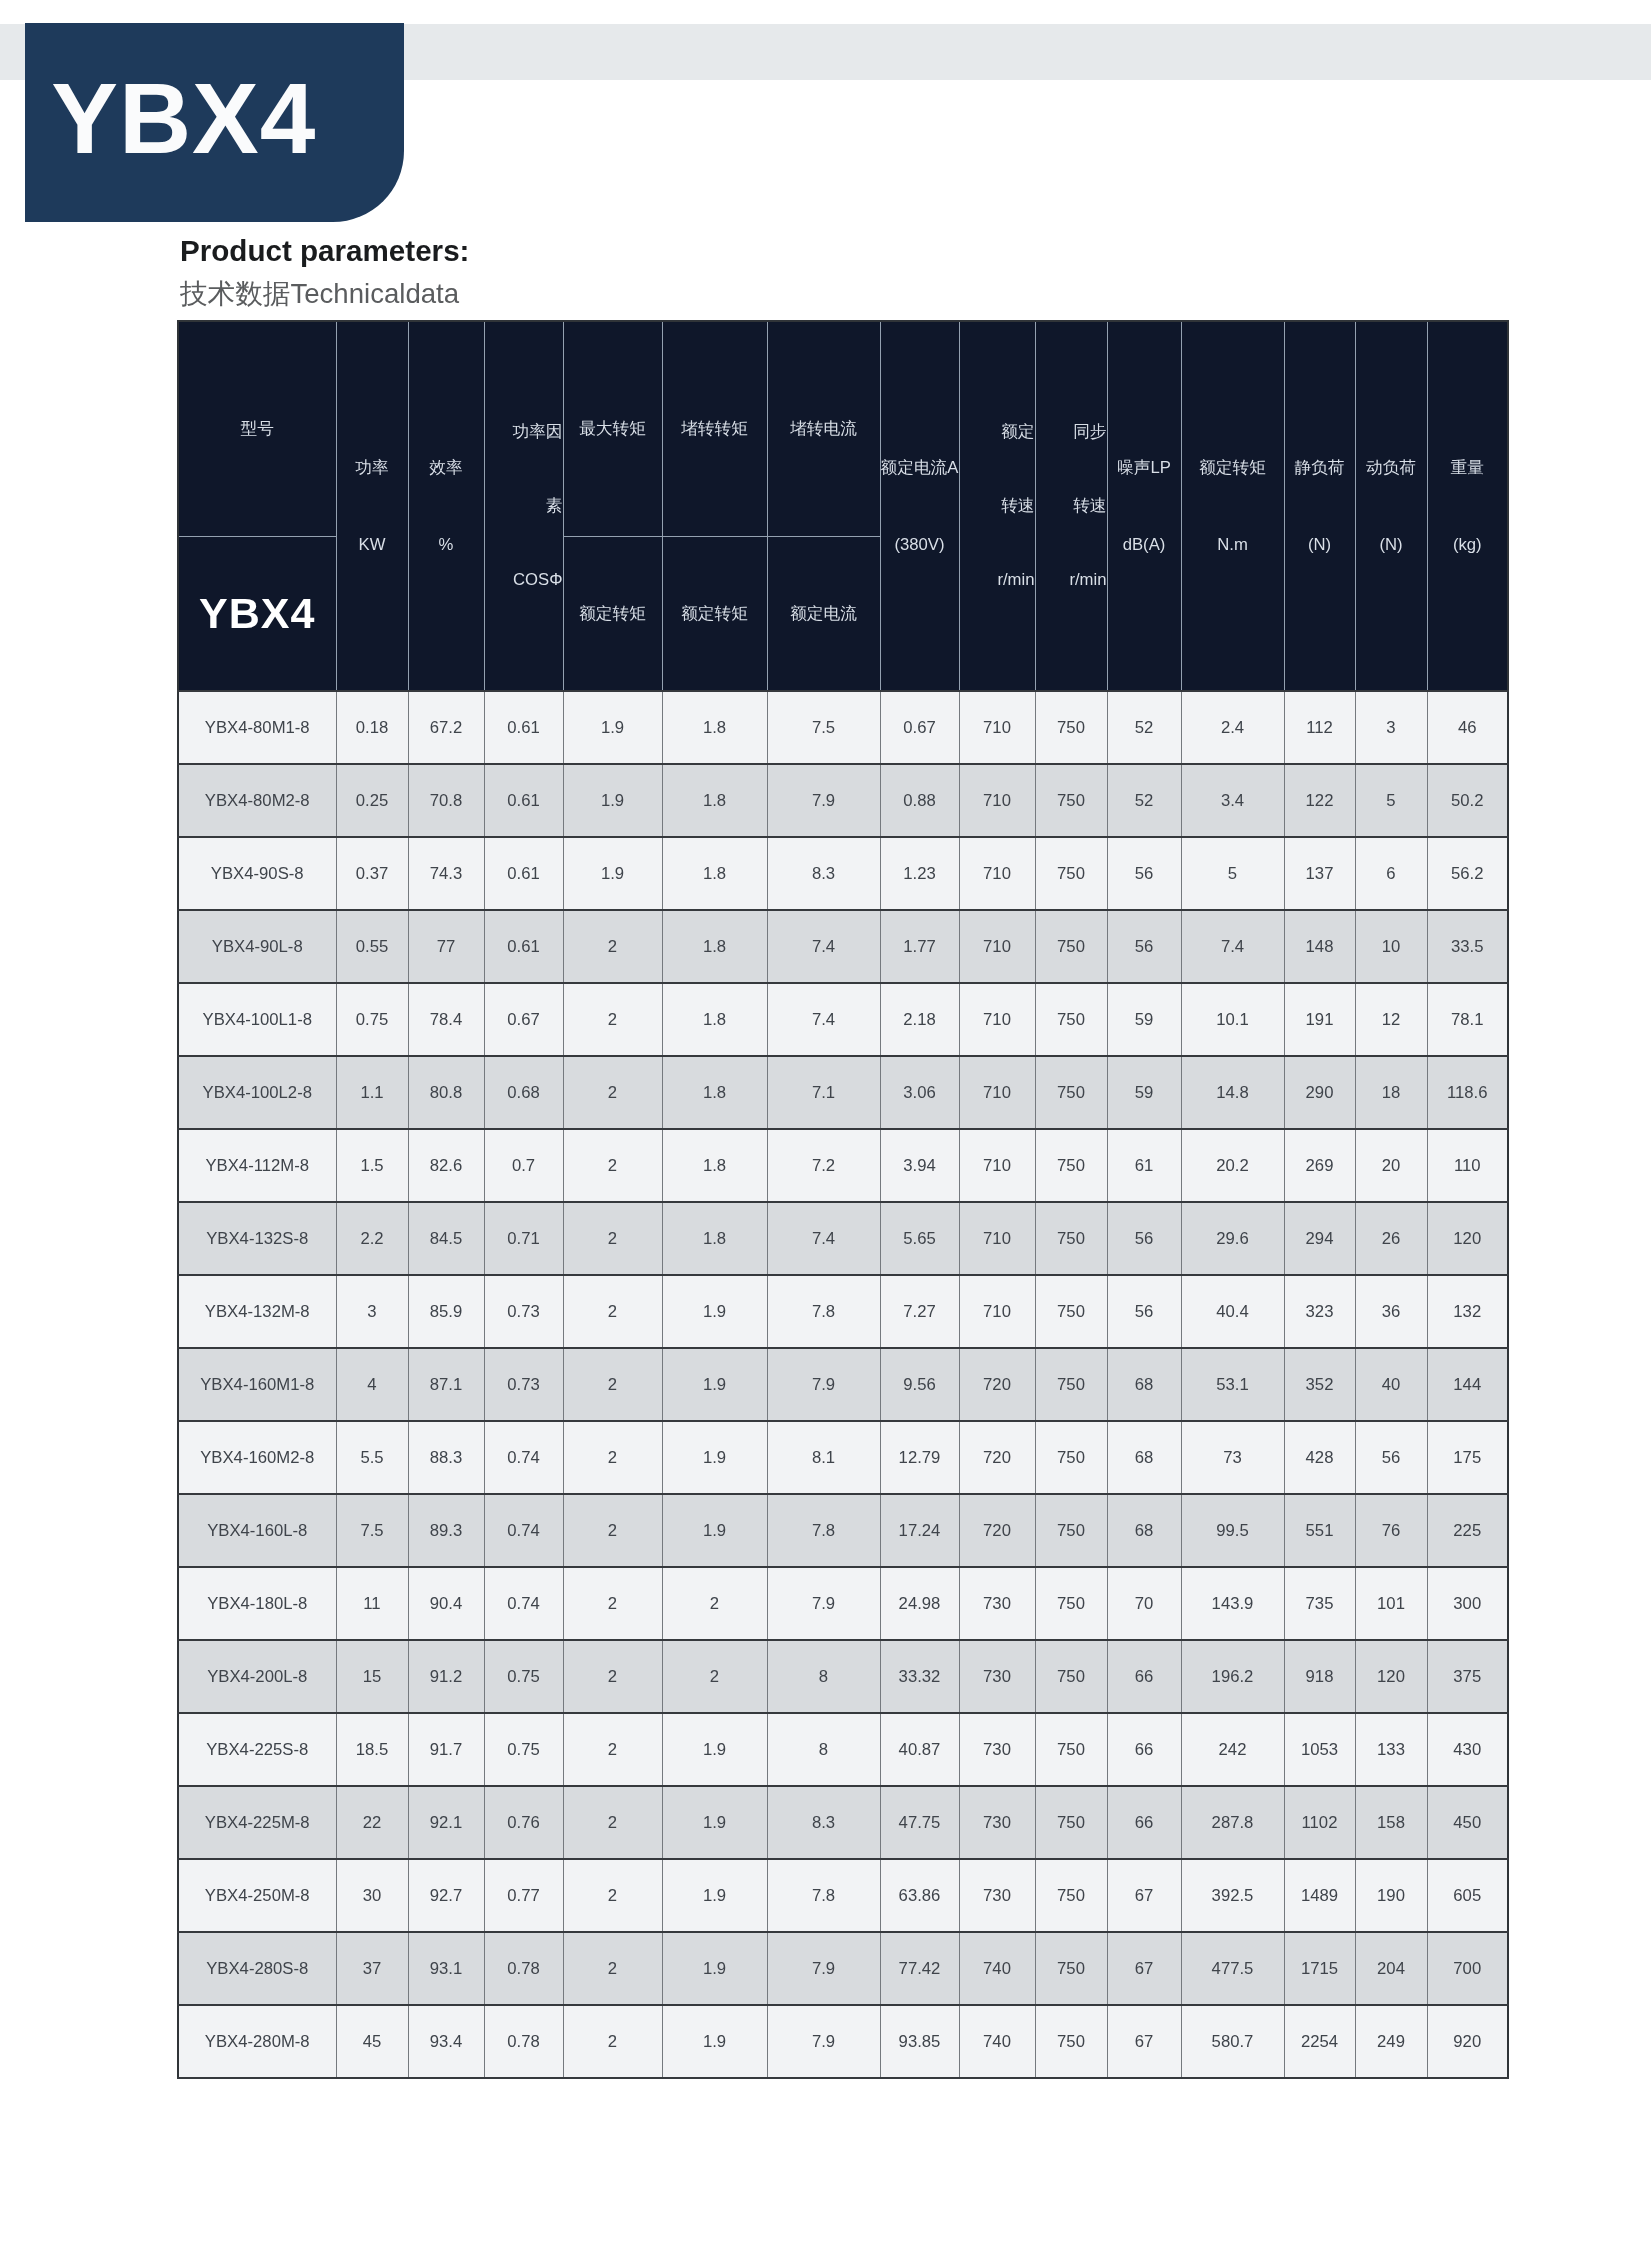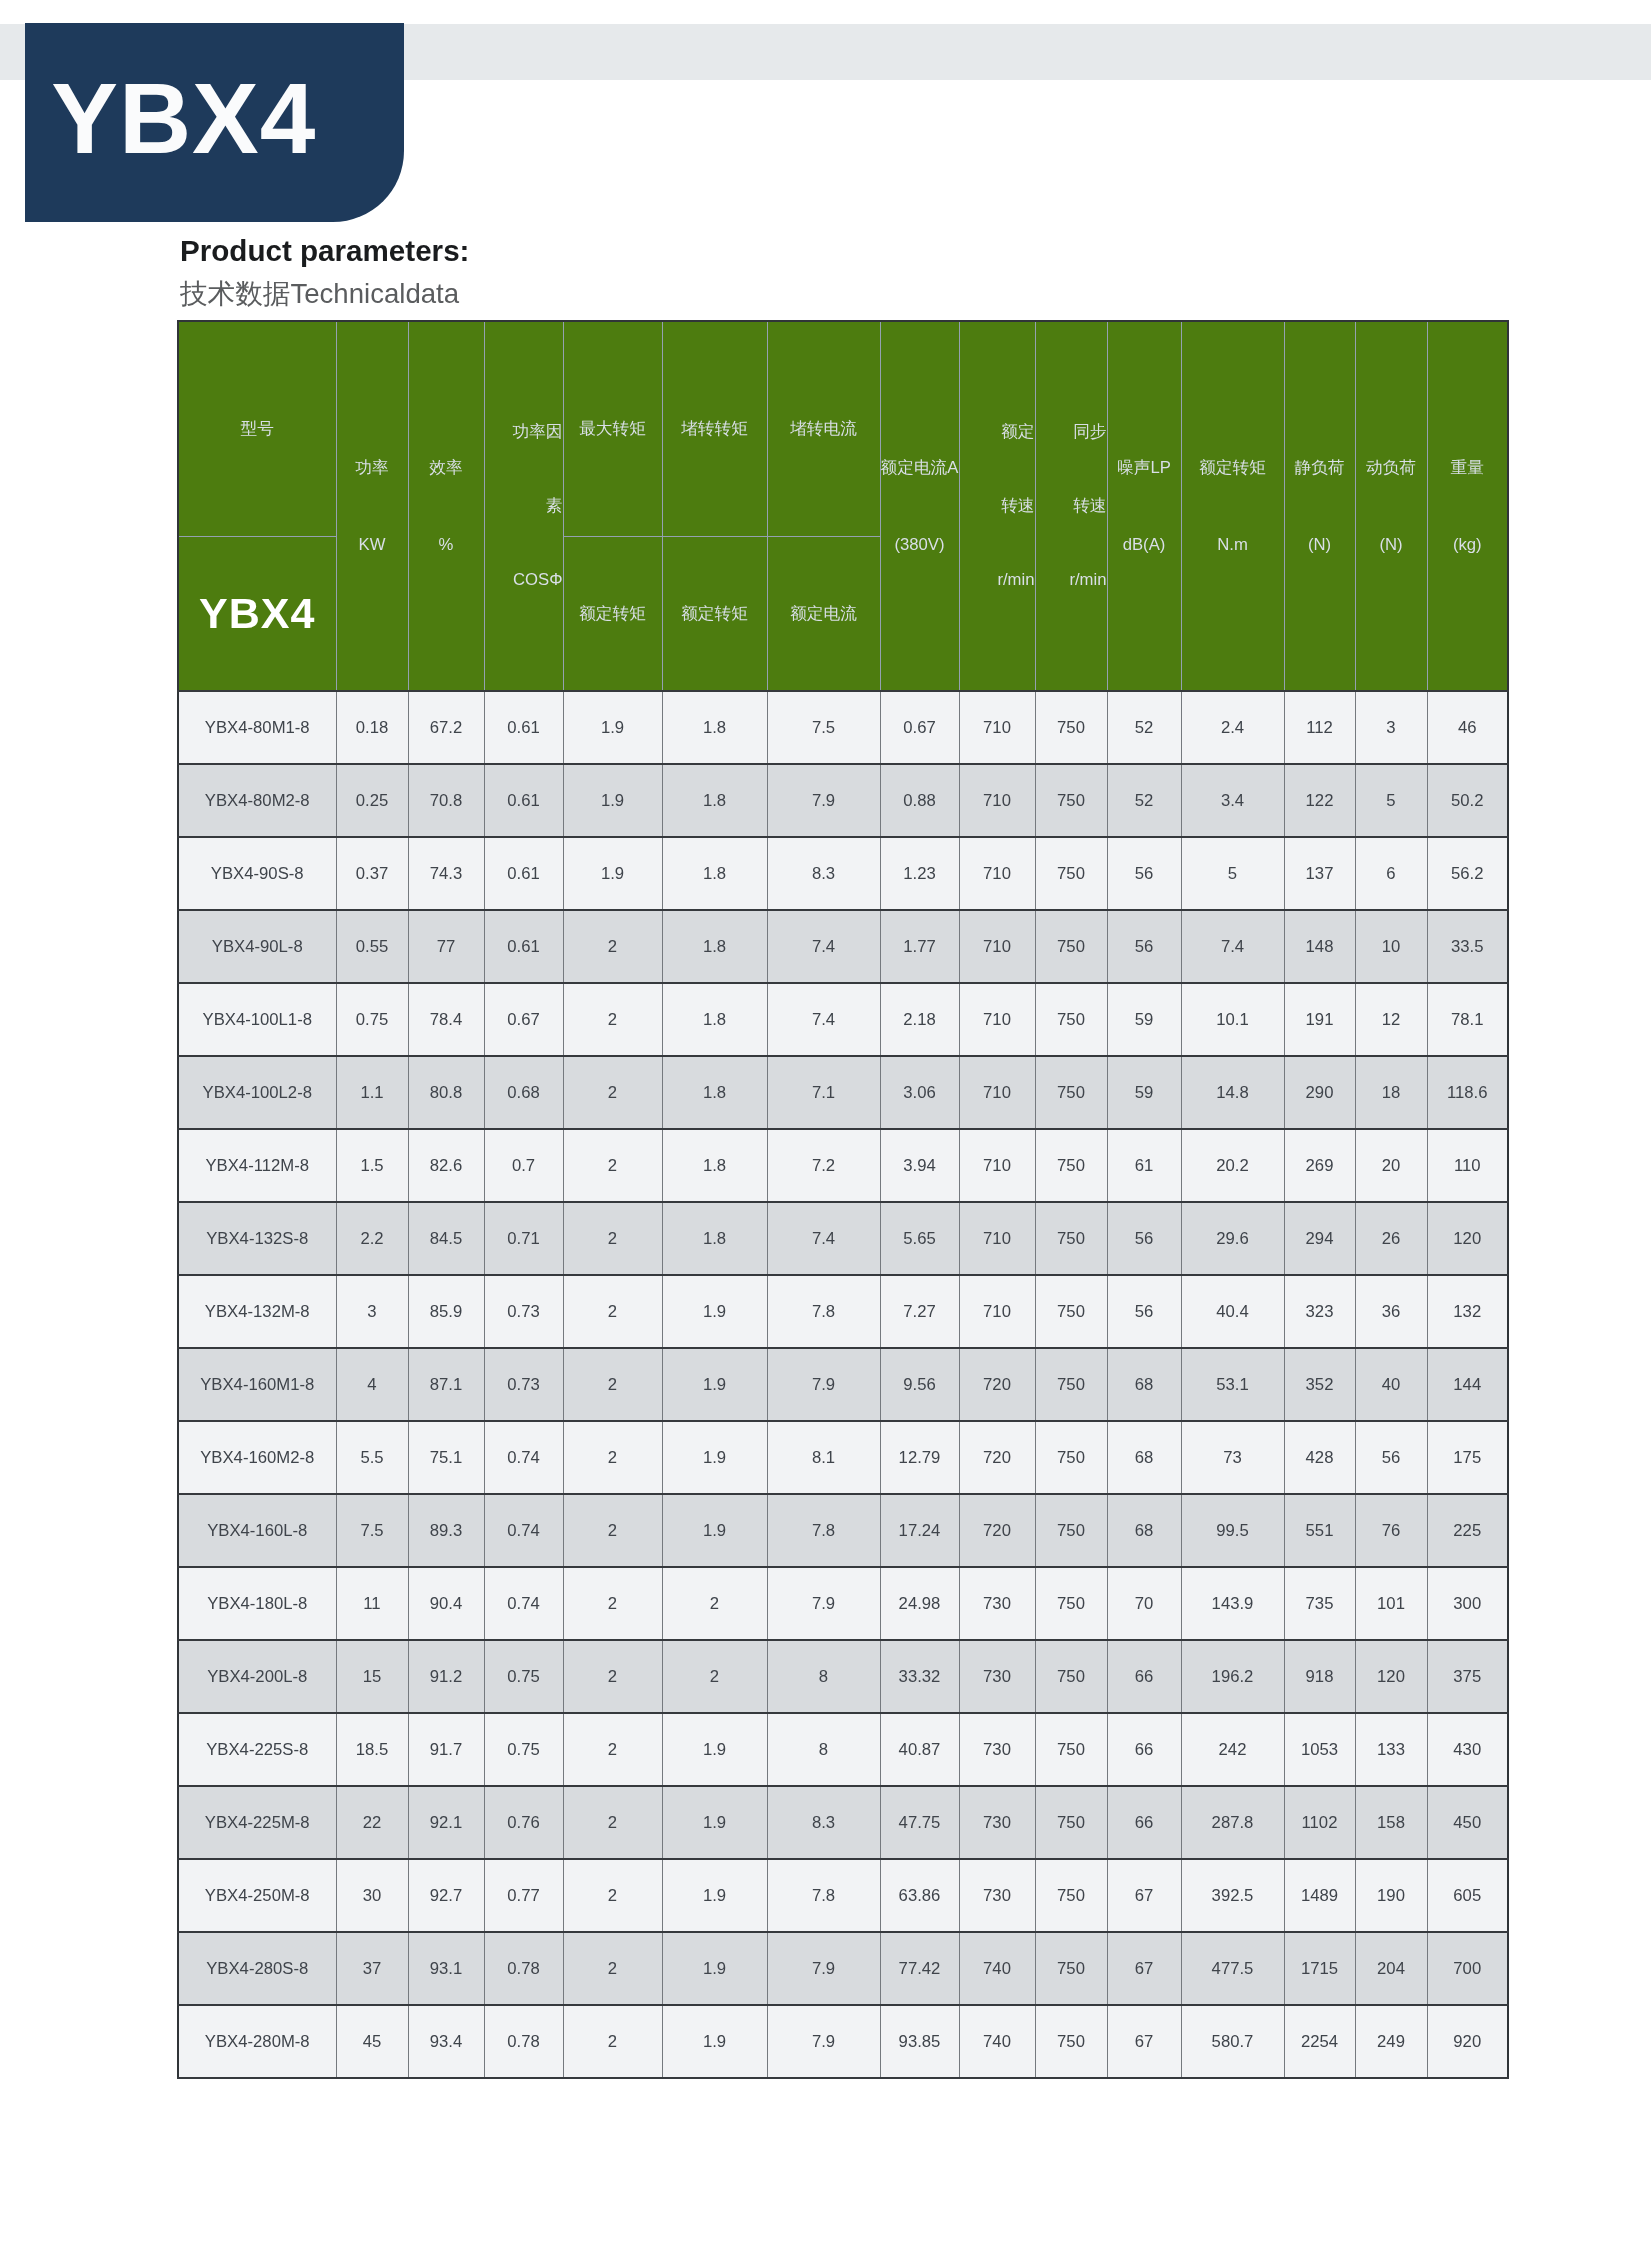--- a/index.html
+++ b/index.html
@@ -28,21 +28,21 @@
   .page-subtitle{
     position:absolute;left:180px;top:275px;
     font-size:27.6px;font-weight:400;color:#5a5c5e;text-align:center;
   }
   table.spec{
     position:absolute;left:177px;top:320px;width:1330px;
     border-collapse:collapse;table-layout:fixed;
     border:2px solid #303438;
   }
   thead th{
-    background:#4d7c0f;color:#d9dfe7;font-weight:normal;font-size:16.7px;
+    background:#0f172a;color:#d9dfe7;font-weight:normal;font-size:16.7px;
     border:1px solid #94a1b0;padding:0;text-align:center;vertical-align:middle;
   }
   thead tr.h-top{height:215px;}
   thead tr.h-bottom{height:155px;}
   thead th .ln{display:block;line-height:77px;}
   thead th .ln3{display:block;line-height:74px;text-align:right;}
   .brand-cell{font-size:43px;font-weight:bold;color:#ffffff;letter-spacing:1px;}
   tbody tr{height:73px;margin-top:13px;}
   tbody tr.odd td{background:#f2f3f5;}
   tbody tr.even td{background:#d8dbde;}
@@ -319,21 +319,21 @@
         <td>750</td>
         <td>68</td>
         <td>53.1</td>
         <td>352</td>
         <td>40</td>
         <td>144</td>
       </tr>
       <tr class="odd">
         <td>YBX4-160M2-8</td>
         <td>5.5</td>
-        <td>75.1</td>
+        <td>88.3</td>
         <td>0.74</td>
         <td>2</td>
         <td>1.9</td>
         <td>8.1</td>
         <td>12.79</td>
         <td>720</td>
         <td>750</td>
         <td>68</td>
         <td>73</td>
         <td>428</td>

